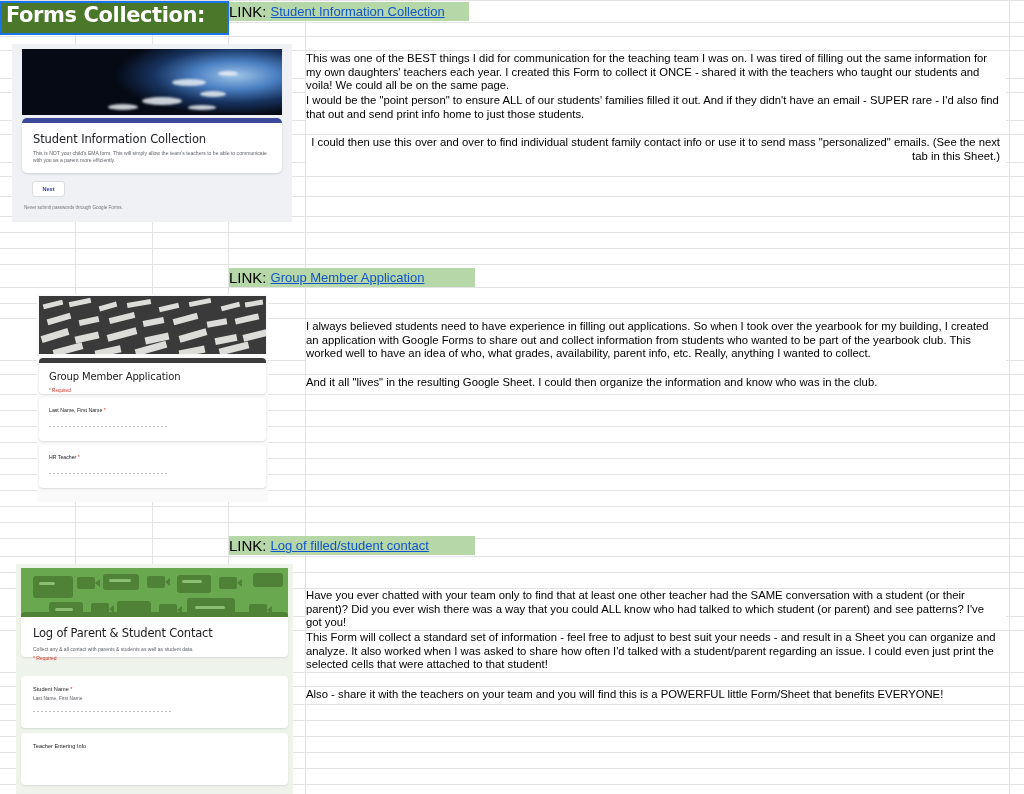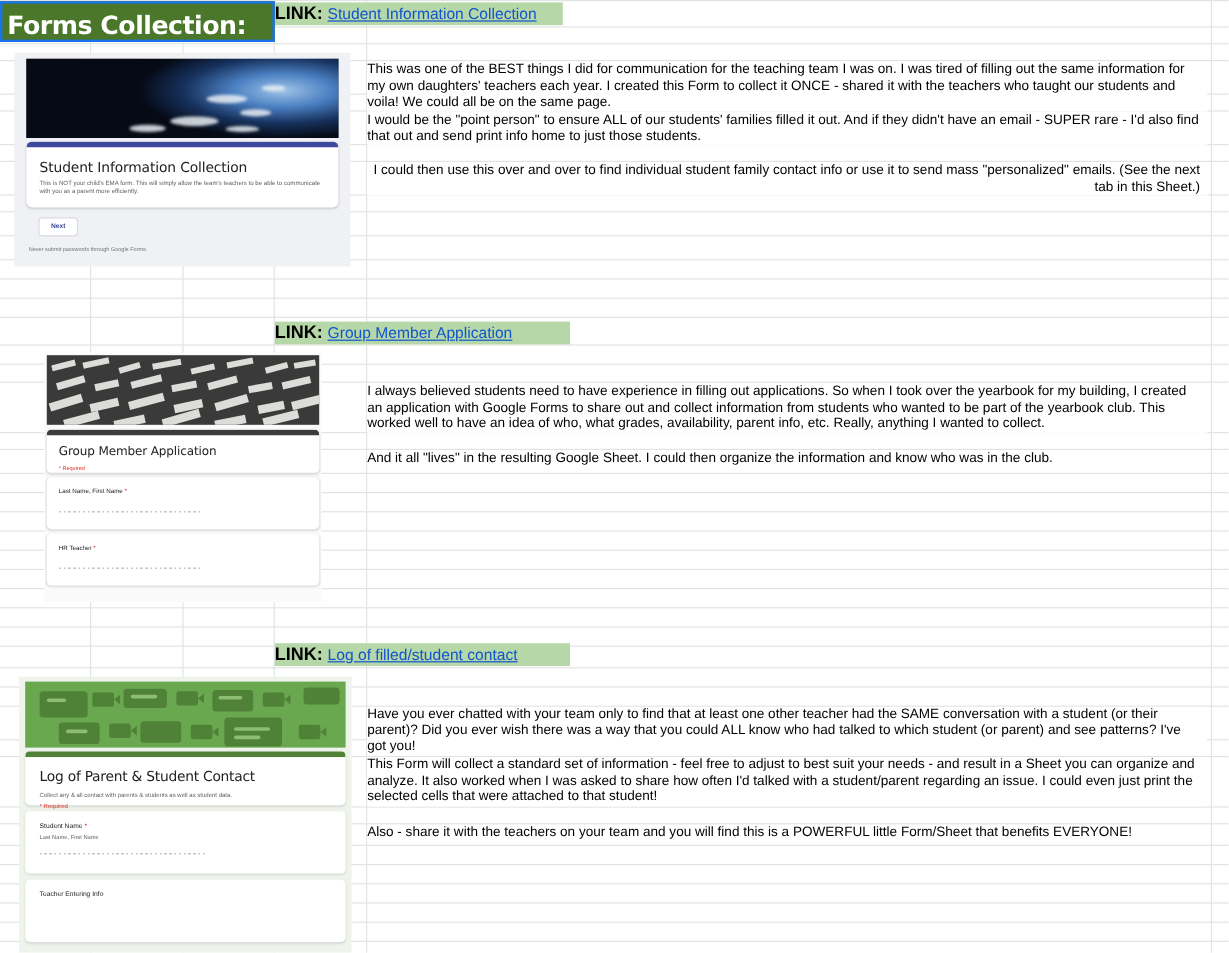--- a/index.html
+++ b/index.html
@@ -35,21 +35,21 @@
   }
 
   
   .title-cell {
     position: absolute;
     left: 0; top: 1px;
     width: 229px; height: 34px;
     background: #4a7729;
     border: 2px solid #1a73e8;
     display: flex;
-    align-items: flex-end;
+    align-items: flex-start;
     padding-left: 4px;
     z-index: 6;
   }
   .title-cell span {
     color: #ffffff;
     font-size: 21px;
     font-weight: bold;
     letter-spacing: -0.4px;
     font-family: "DejaVu Sans", sans-serif;
   }
@@ -62,21 +62,20 @@
     display: flex;
     align-items: center;
     justify-content: flex-start;
     z-index: 4;
   }
   .link-label {
     font-size: 15px;
     color: #000;
     font-family: "Liberation Sans", sans-serif;
     padding-right: 4px;
-    font-weight: bold;
   }
   .link-anchor {
     font-size: 13px;
     color: #1155cc;
     text-decoration: underline;
     font-family: "Liberation Sans", sans-serif;
     cursor: pointer;
   }
 
   
@@ -182,21 +181,21 @@
   }
   #form3 .banner .cam:after {
     content:""; position:absolute; right:-5px; top:2px;
     border-top:4px solid transparent; border-bottom:4px solid transparent;
     border-right:5px solid #4f8136;
   }
   #form3 .card {
     position:absolute; left:5px; background:#fff; border-radius:4px;
     box-shadow:0 1px 2px rgba(0,0,0,.1); width:267px;
   }
-  #form3 .c1 { top:62px; height:45px; border-top:5px solid #4f8136; }
+  #form3 .c1 { top:48px; height:45px; border-top:5px solid #4f8136; }
   #form3 .c2 { top:112px; height:52px; }
   #form3 .c3 { top:169px; height:52px; }
   #form3 .ftitle {
     position:absolute; left:12px; top:9px; font-size:11.5px; color:#202124;
     font-family:"DejaVu Sans", sans-serif; letter-spacing:-0.2px;
   }
   #form3 .fdesc { position:absolute; left:12px; top:29px; font-size:5px; color:#5f6368; }
   #form3 .req { position:absolute; left:12px; top:38px; font-size:5px; color:#d93025; }
   #form3 .qlabel { position:absolute; left:12px; top:10px; font-size:5.6px; color:#202124; }
   #form3 .qlabel b { color:#d93025; font-weight:normal; }

